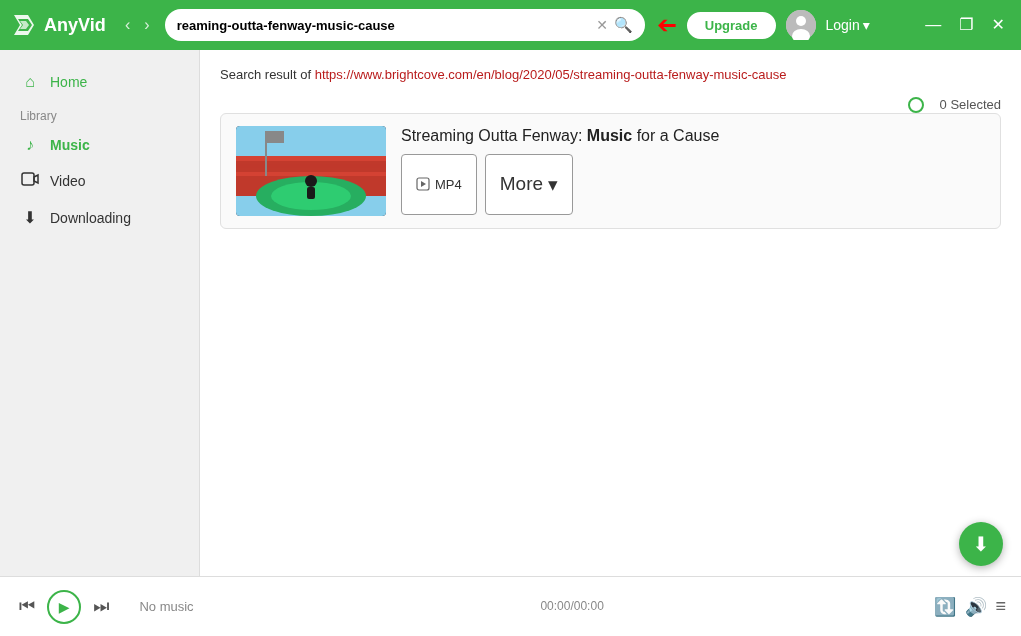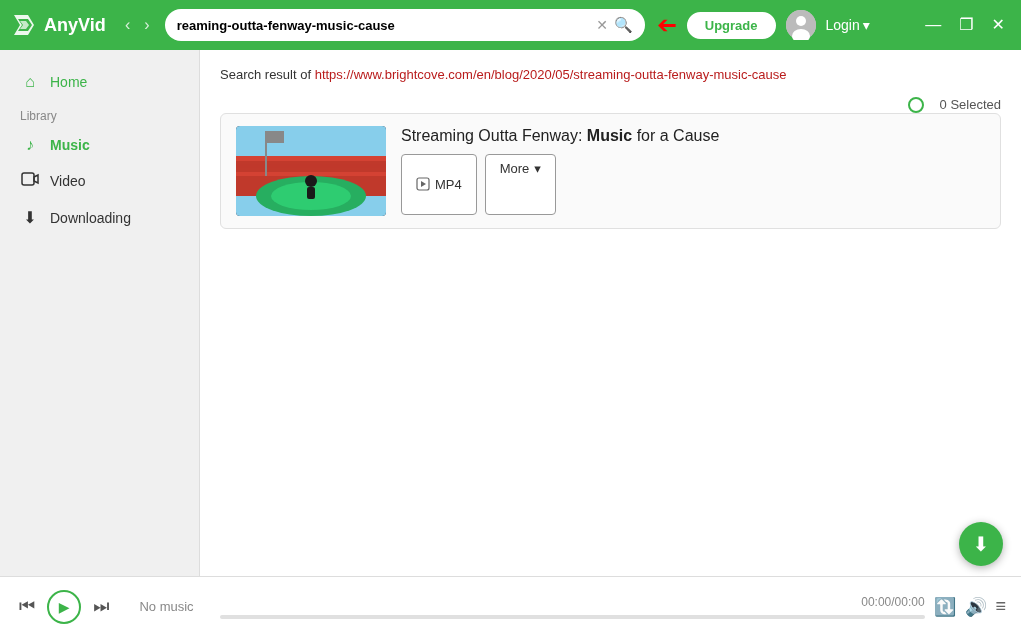--- a/index.html
+++ b/index.html
@@ -240,22 +240,23 @@
       align-items: center;
       gap: 5px;
       color: #333;
     }
     .btn-more {
       border: 1.5px solid #999;
       border-radius: 4px;
       padding: 6px 14px;
       background: white;
       cursor: pointer;
-      font-size: 13px;
-      display: flex;
+      font-size: 19px;
+      display: flex;
+      align-items: center;
       gap: 5px;
       color: #333;
     }
 
     
     .player-bar {
       height: 60px;
       background: white;
       border-top: 1px solid #ddd;
       display: flex;
@@ -291,21 +292,21 @@
       font-size: 14px;
     }
     .no-music-label {
       font-size: 13px;
       color: #888;
       margin: 0 16px;
     }
     .progress-area {
       flex: 1;
       display: flex;
-      flex-direction: column;
+      flex-direction: row;
       justify-content: center;
     }
     .progress-bar-bg {
       height: 4px;
       background: #e0e0e0;
       border-radius: 2px;
       margin-top: 4px;
     }
     .progress-bar-fill {
       height: 4px;

